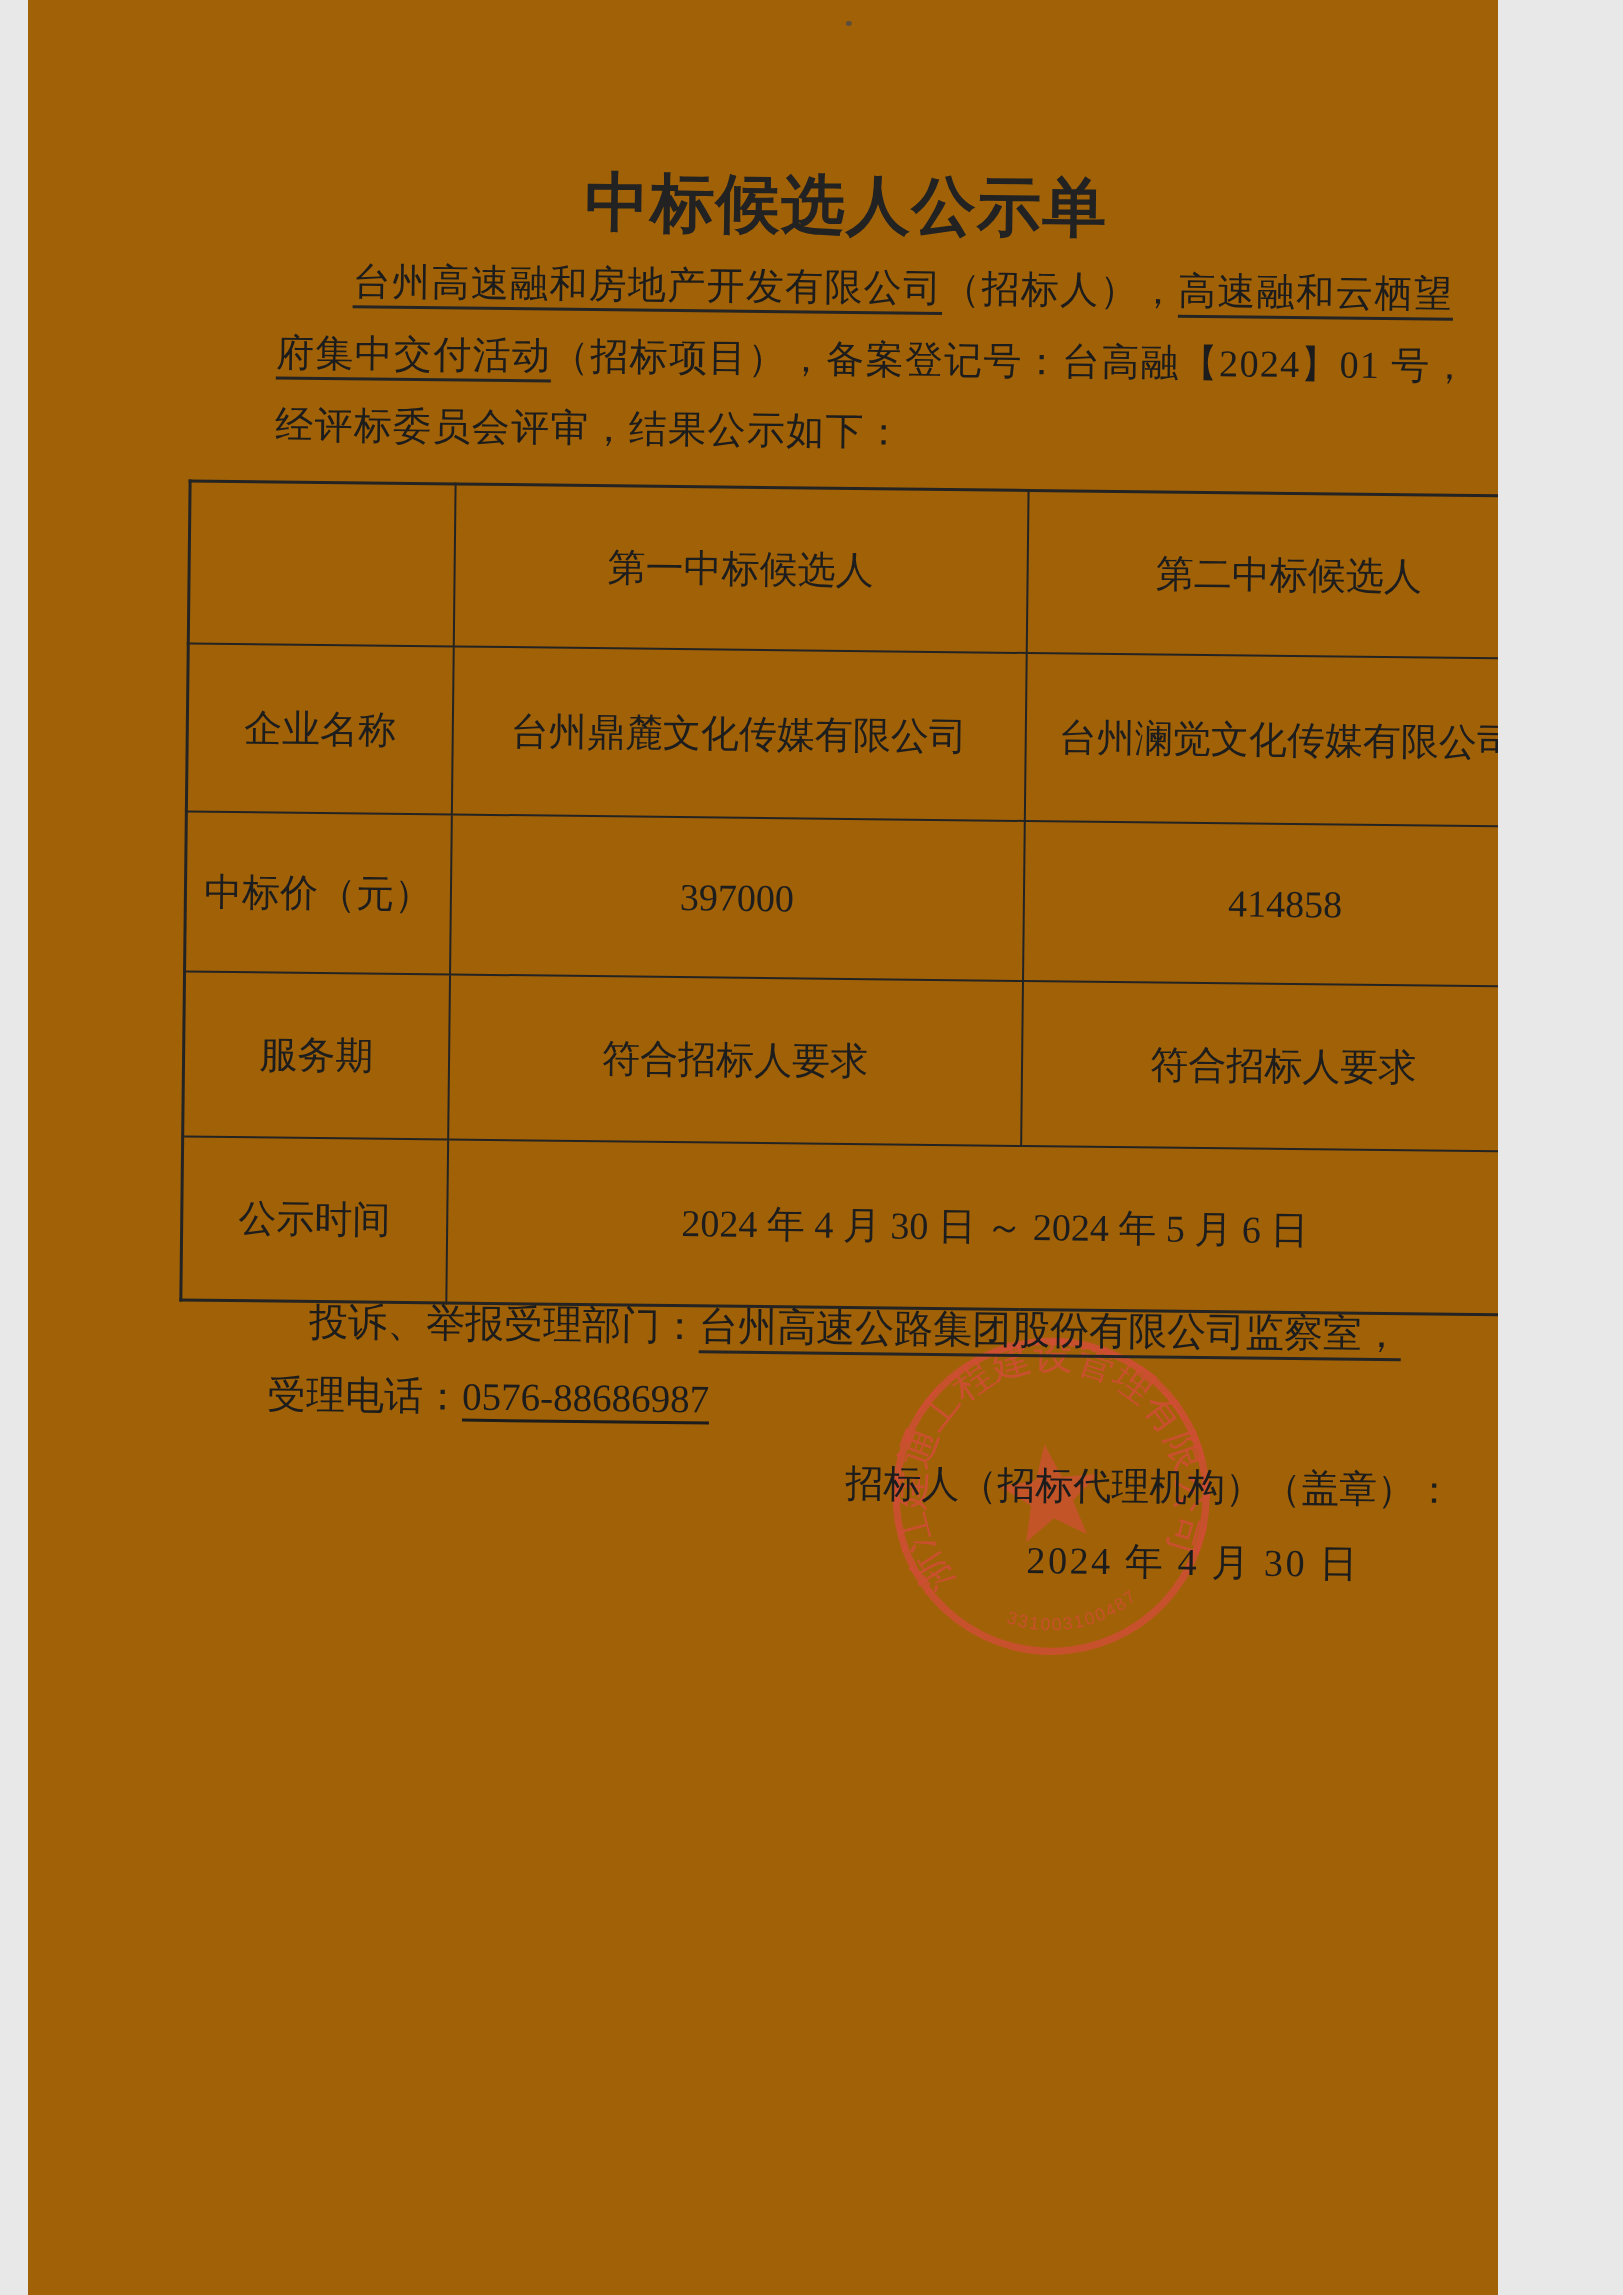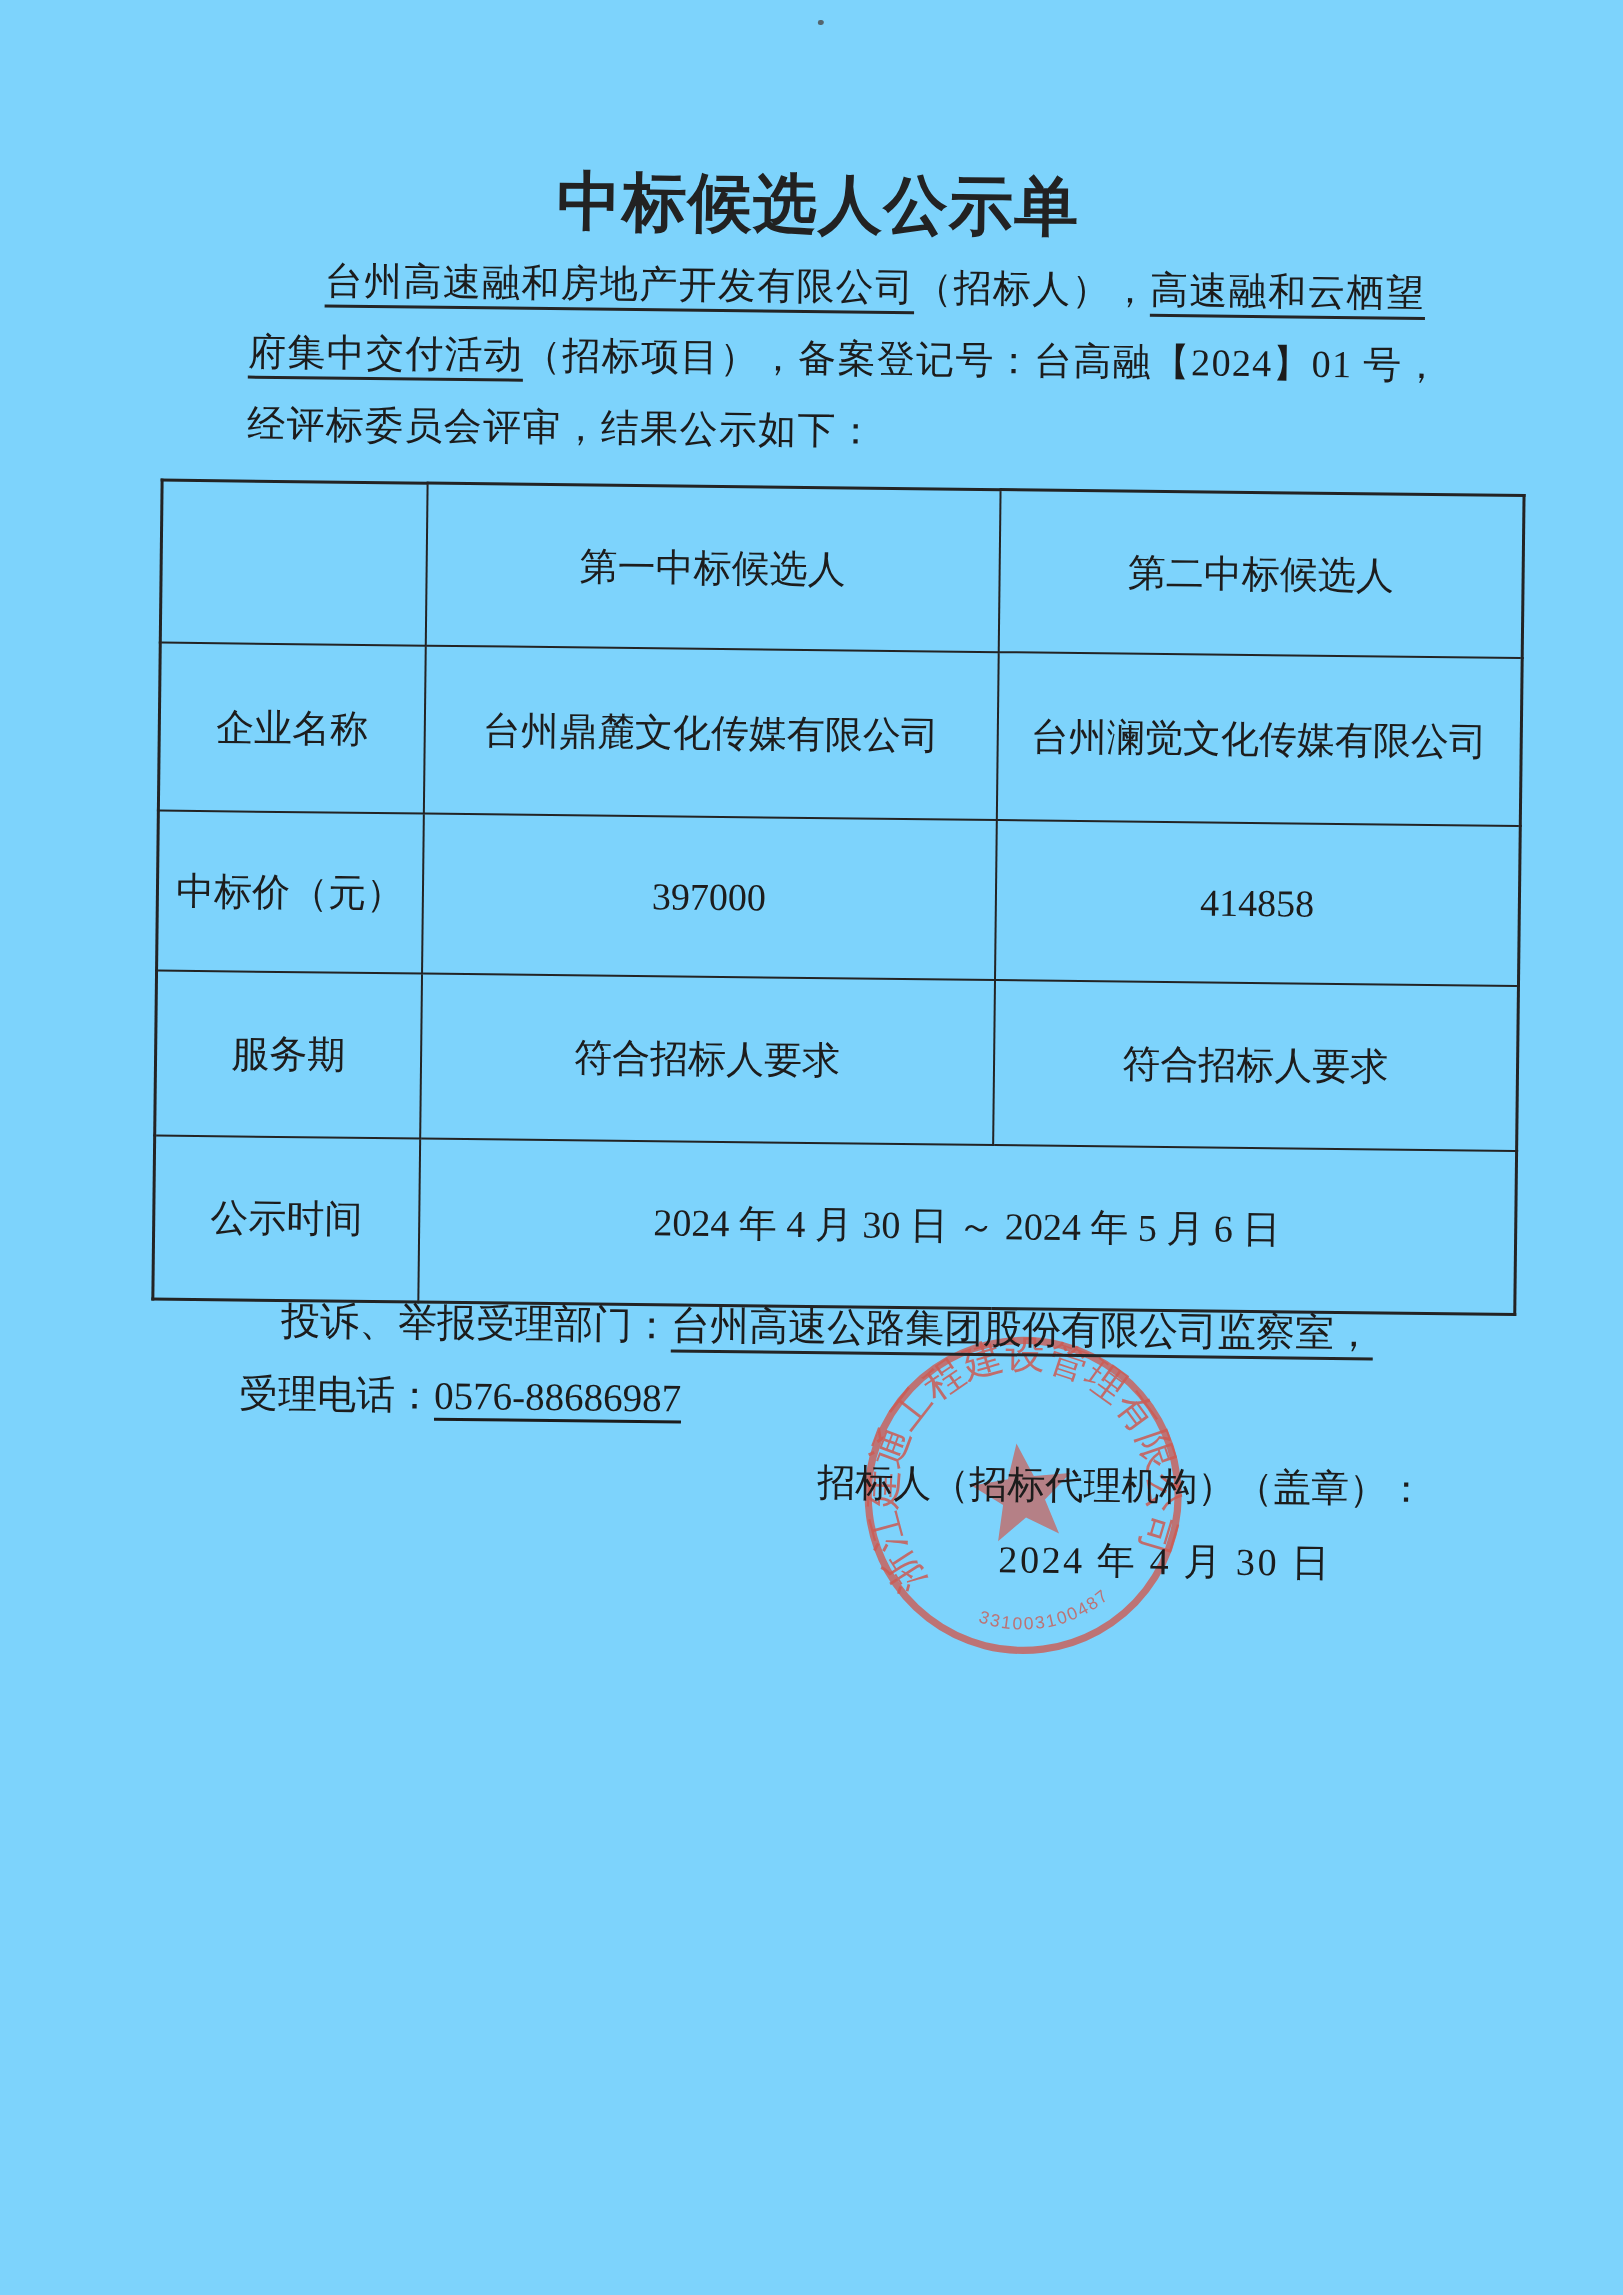--- a/index.html
+++ b/index.html
@@ -1,22 +1,23 @@
 <!DOCTYPE html>
 <html style="font-size:10.5px"><head>
 <meta charset="utf-8">
 <style>
   html,body{margin:0;padding:0;background:#e8e8e8;}
   .sheet{
     position:relative;
-    width:1623px;height:2295px;
-    background:#7dd3fc;
+    width:1470px;height:2295px;
+    background:#a16207;
     overflow:hidden;
     font-family:"Liberation Serif","DejaVu Serif",serif;
     color:#1c1c1c;
+    margin-left:28px;
   }
   .skew{
     position:absolute;inset:0;
     transform:rotate(0.65deg);
     transform-origin:50% 35%;
   }
   .speck{
     position:absolute;left:809px;top:19.6px;width:5.9px;height:5.9px;
     background:#4a4a4a;border-radius:50%;opacity:.8;
   }

